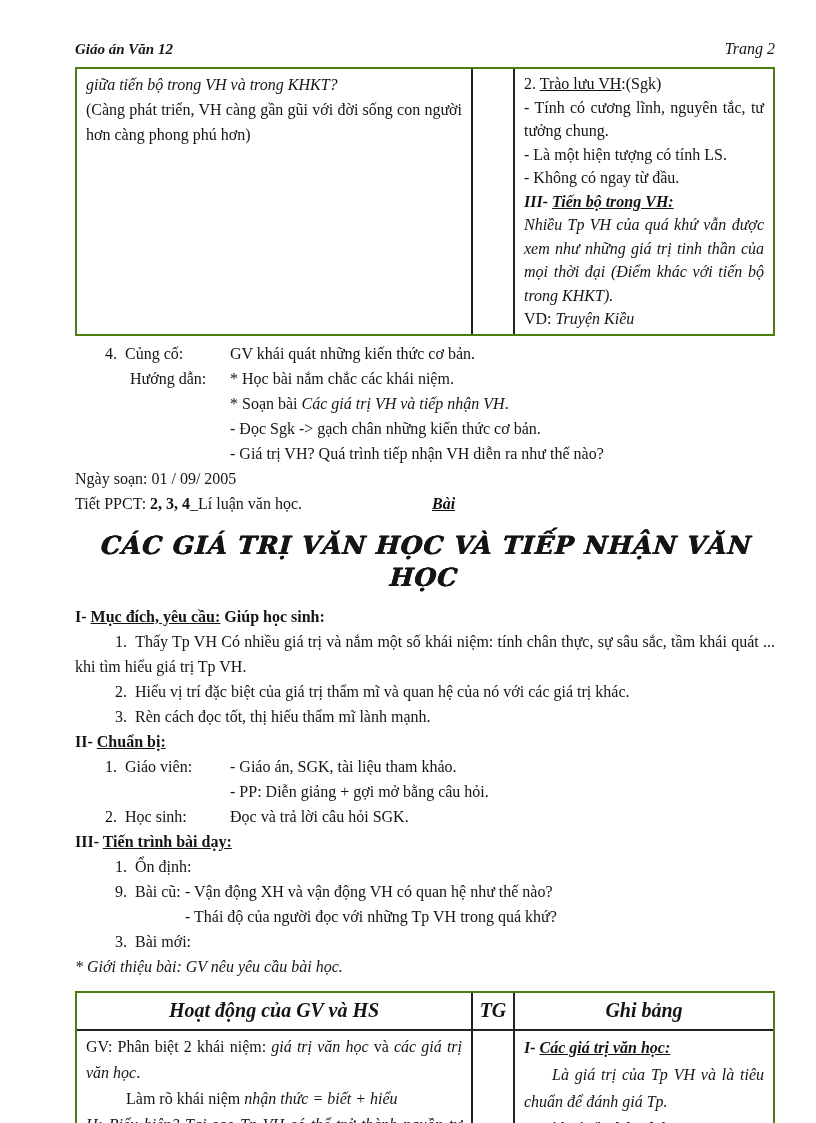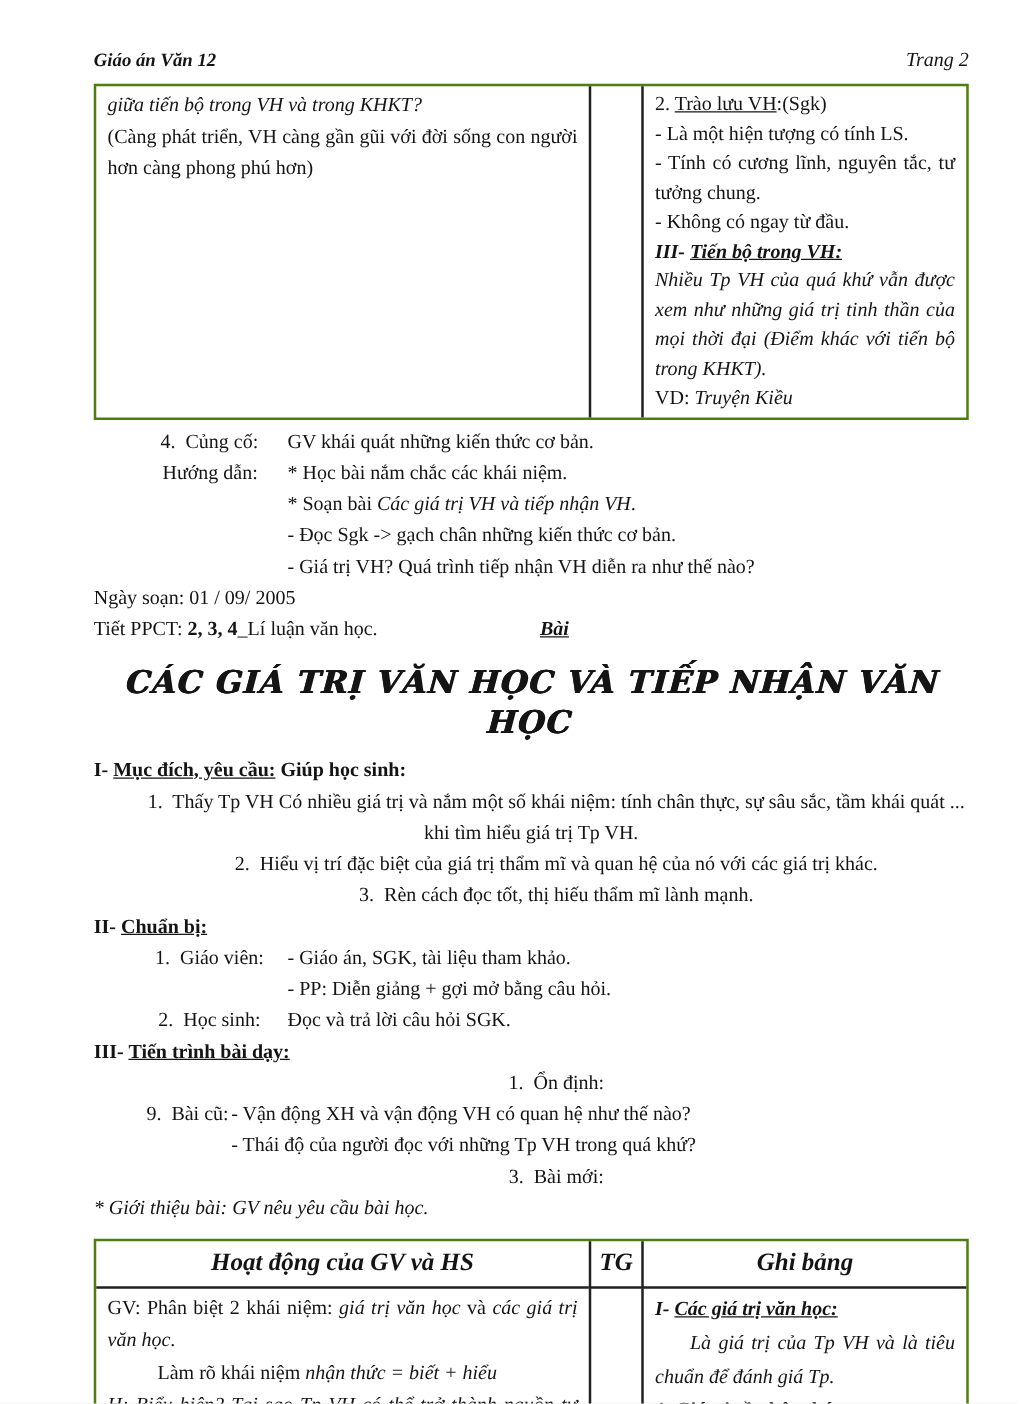--- a/index.html
+++ b/index.html
@@ -10,21 +10,21 @@
     font-size:16px;line-height:25px;
   }
   .content{width:700px;}
   .hdr{display:flex;justify-content:space-between;align-items:baseline;margin-bottom:5px;}
   .hdr-left{font-weight:bold;font-style:italic;font-size:15px;}
   .hdr-right{font-style:italic;font-size:16px;}
   .it{font-style:italic;}
   .bd{font-weight:bold;}
   .un{text-decoration:underline;}
   .jst{text-align:justify;}
-  .pre{white-space:pre-wrap;text-align:center;}
+  .pre{white-space:pre-wrap;}
   .tbl{display:grid;grid-template-columns:394px 42px 260px;border:2px solid #4d7c0f;}
   .cell{padding:3px 9px;box-sizing:border-box;}
   .cell+.cell{border-left:2px solid #222;}
   .top-tbl{min-height:254px;}
   .top-right{line-height:23.5px;}
   .wrap{margin-top:5px;}
   .row{display:flex;}
   .lbl155{flex:0 0 155px;box-sizing:border-box;}
   .pl30{padding-left:30px;}
   .pl55{padding-left:55px;font-family:Liberation Serif, serif;}
@@ -58,22 +58,22 @@
     </div>
 
     <div class="tbl top-tbl">
       <div class="cell">
         <div class="it">giữa tiến bộ trong VH và trong KHKT?</div>
         <div class="jst">(Càng phát triển, VH càng gần gũi với đời sống con người hơn càng phong phú hơn)</div>
       </div>
       <div class="cell"></div>
       <div class="cell top-right">
         <div><span>2. </span><span class="un">Trào lưu VH</span><span>:(Sgk)</span></div>
+        <div class="jst">- Tính có cương lĩnh, nguyên tắc, tư tưởng chung.</div>
         <div class="jst">- Là một hiện tượng có tính LS.</div>
-        <div class="jst">- Tính có cương lĩnh, nguyên tắc, tư tưởng chung.</div>
         <div>- Không có ngay từ đầu.</div>
         <div class="bd it"><span>III- </span><span class="un">Tiến bộ trong VH:</span></div>
         <div class="it jst">Nhiều Tp VH của quá khứ vẫn được xem như những giá trị tinh thần của mọi thời đại (Điểm khác với tiến bộ trong KHKT).</div>
         <div><span>VD: </span><span class="it">Truyện Kiều</span></div>
       </div>
     </div>
 
     <div class="wrap">
       <div class="row">
         <span class="lbl155 pl30 pre">4.  Củng cố:</span>

